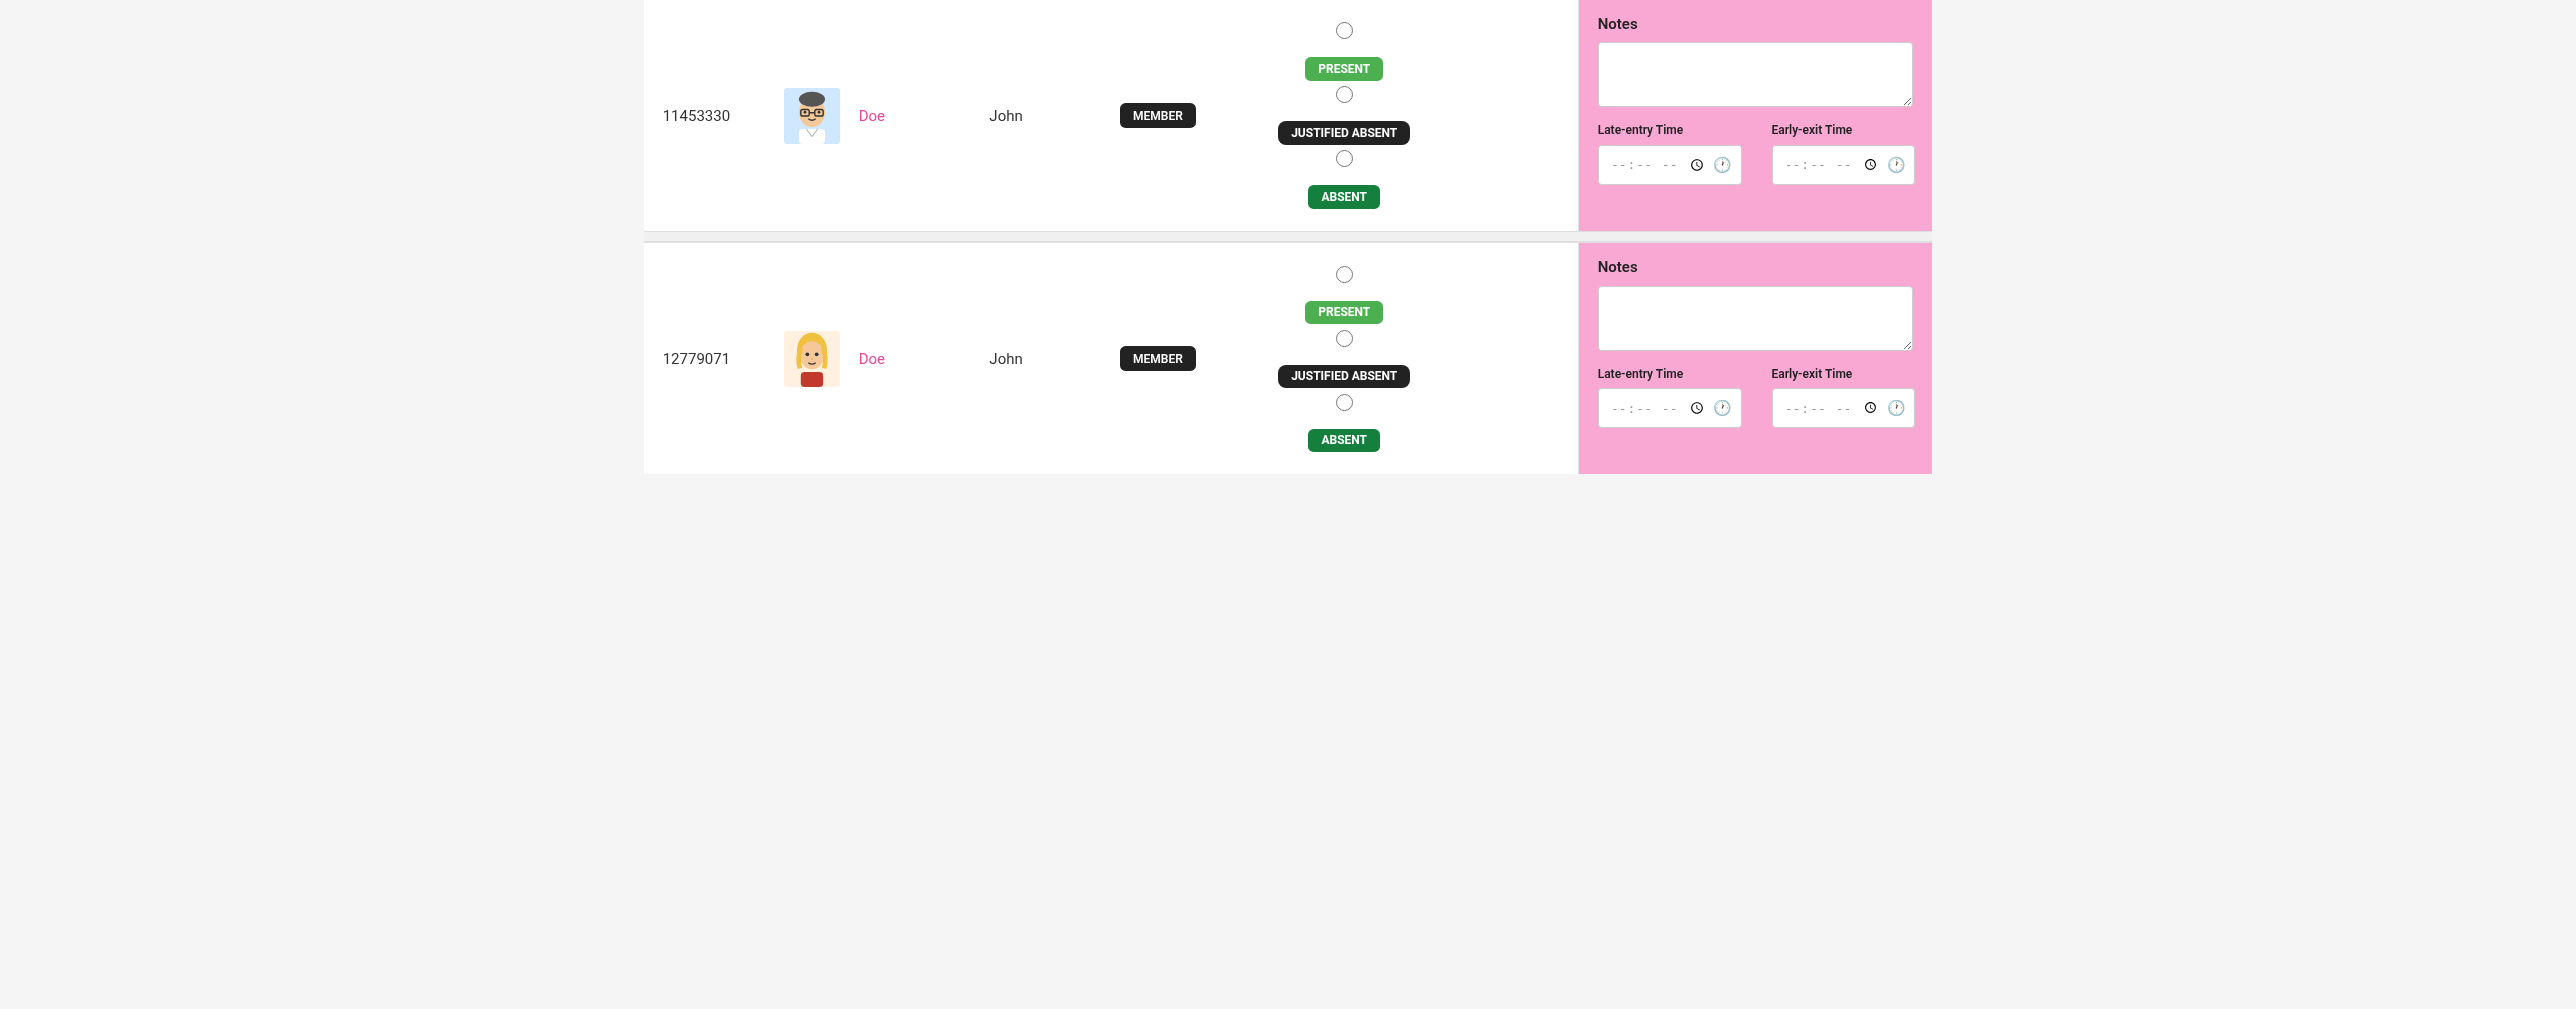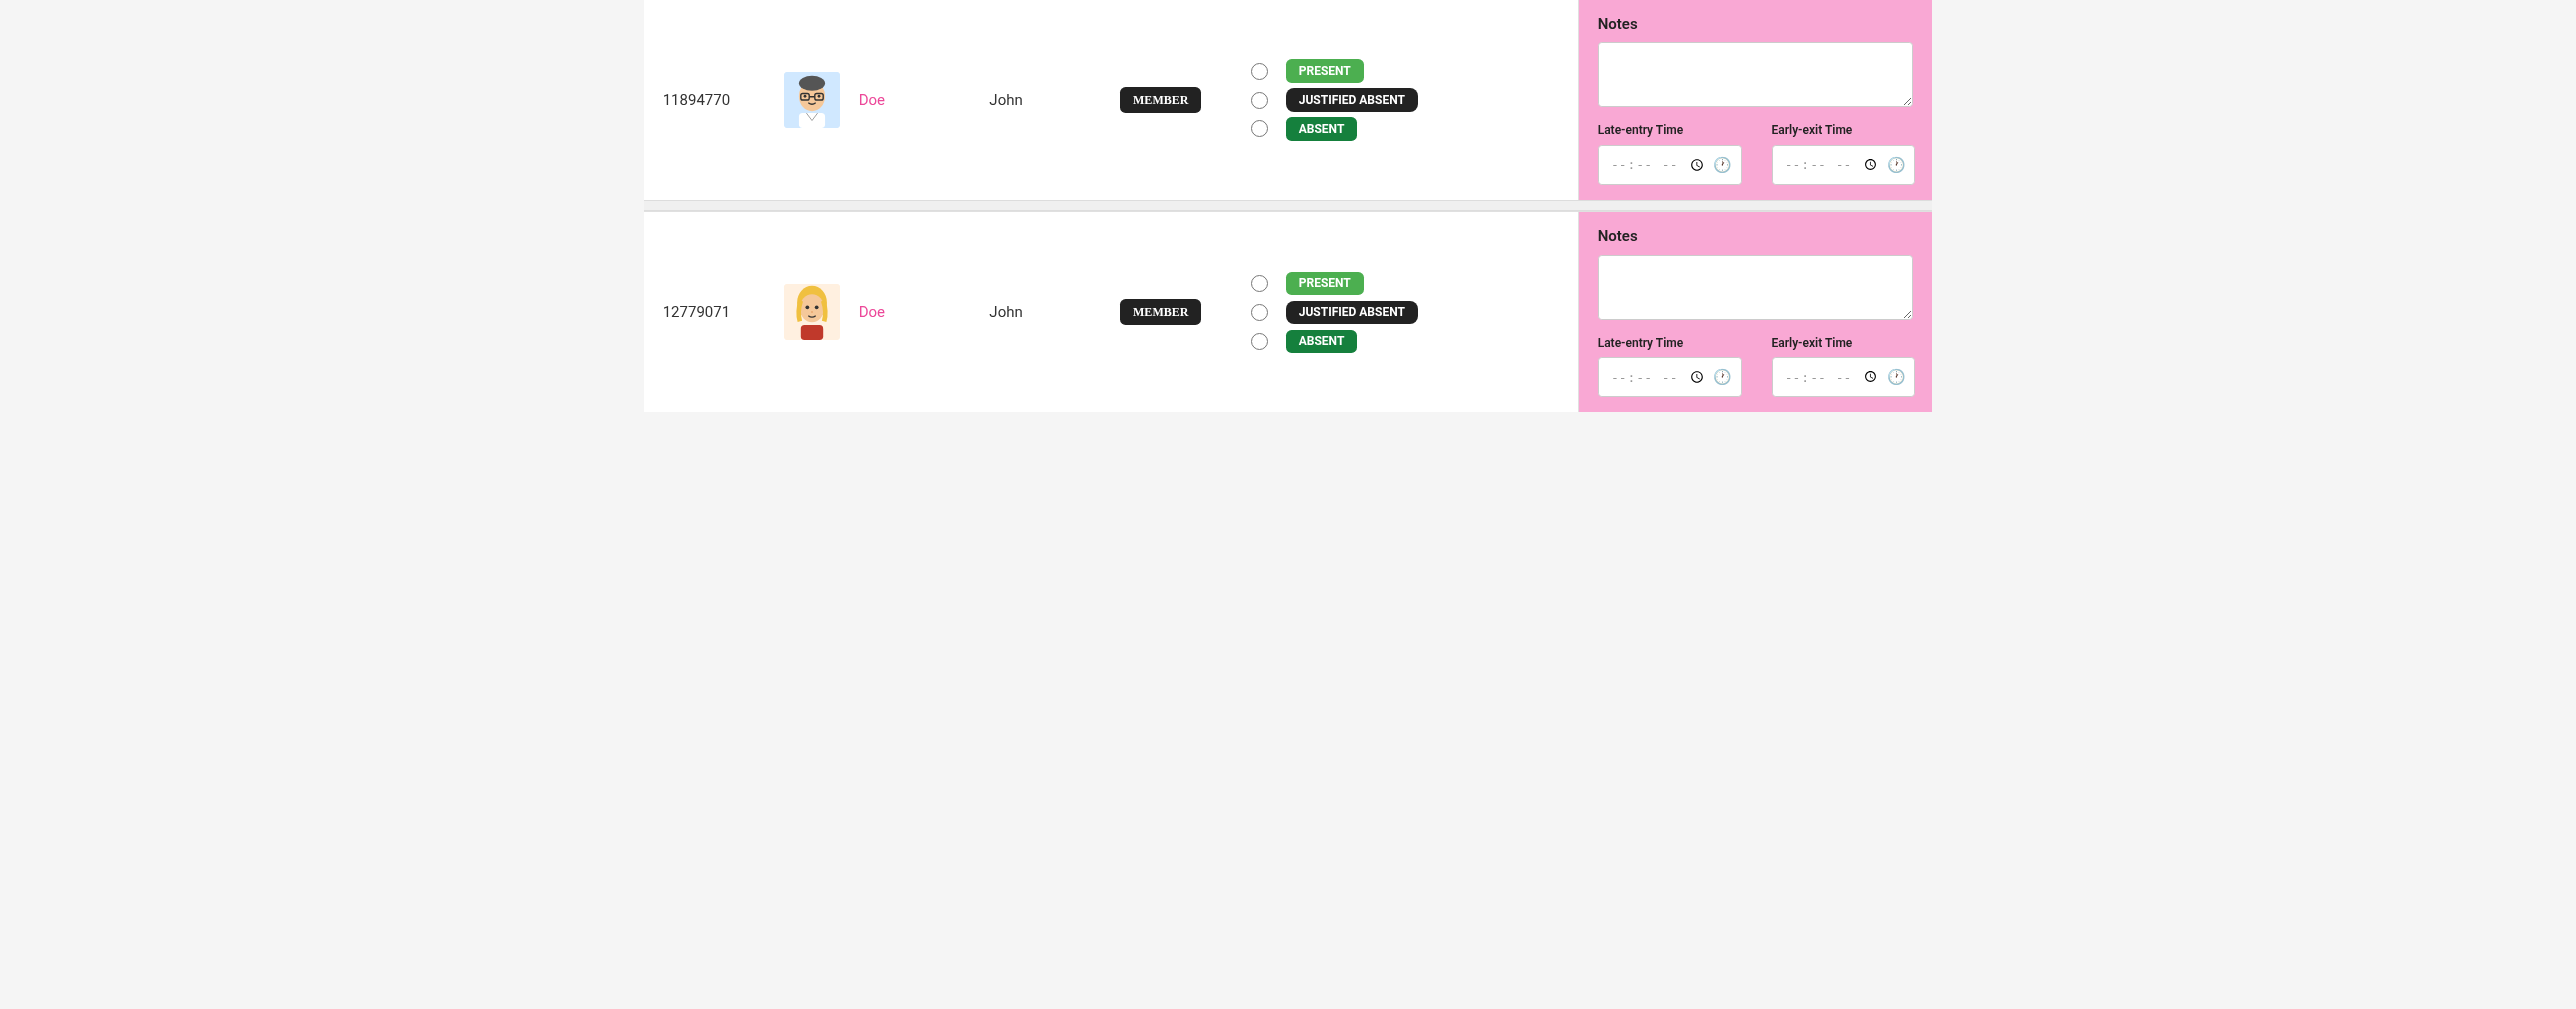--- a/index.html
+++ b/index.html
@@ -68,34 +68,34 @@
     }
 
     .role-badge {
       background: #222;
       color: #fff;
       padding: 5.6px 13px;
       border-radius: 5.6px;
       font-size: 12px;
       font-weight: 600;
       display: inline-block;
-      font-family: Liberation Serif, serif;
     }
 
     .attendance-options {
       display: flex;
       flex-direction: column;
       gap: 5.6px;
       min-width: 187px;
     }
 
     .attendance-option {
       display: flex;
       align-items: center;
       gap: 18px;
+      flex-direction: column;
     }
 
     .attendance-option input[type="radio"] {
       width: 17px;
       height: 17px;
       cursor: pointer;
       accent-color: #333;
     }
 
     .badge-present {
@@ -213,21 +213,21 @@
       border-bottom: 0.9px solid #ddd;
     }
   </style>
 </head>
 <body>
 
 <div class="page-container">
 
   <div class="full-row">
     <div class="member-info">
-      <div class="member-id">11894770</div>
+      <div class="member-id">11453330</div>
 
       <div class="member-avatar" style="background:#d0e8ff; margin-left:9.3px;">
 
         <svg width="56" height="56" viewBox="0 0 60 60" xmlns="http://www.w3.org/2000/svg">
           <rect width="60" height="60" fill="#d0e8ff"></rect>
 
           <ellipse cx="30" cy="26" rx="14" ry="16" fill="#f5c89a"></ellipse>
 
           <ellipse cx="30" cy="12" rx="14" ry="8" fill="#555"></ellipse>
 

